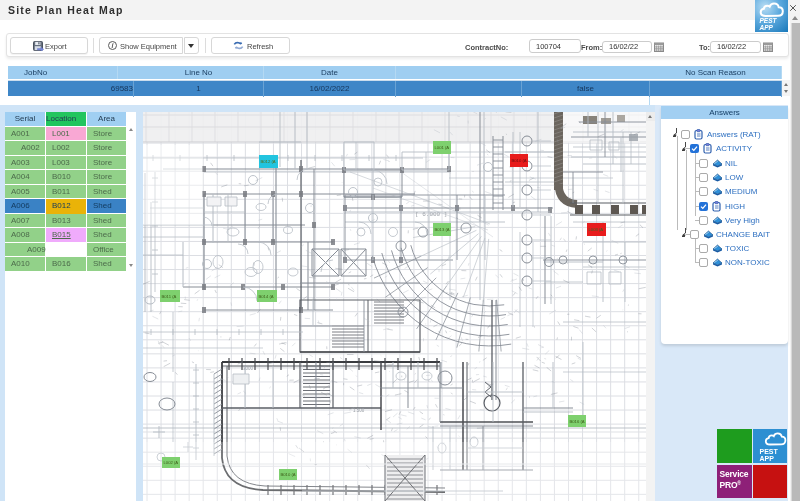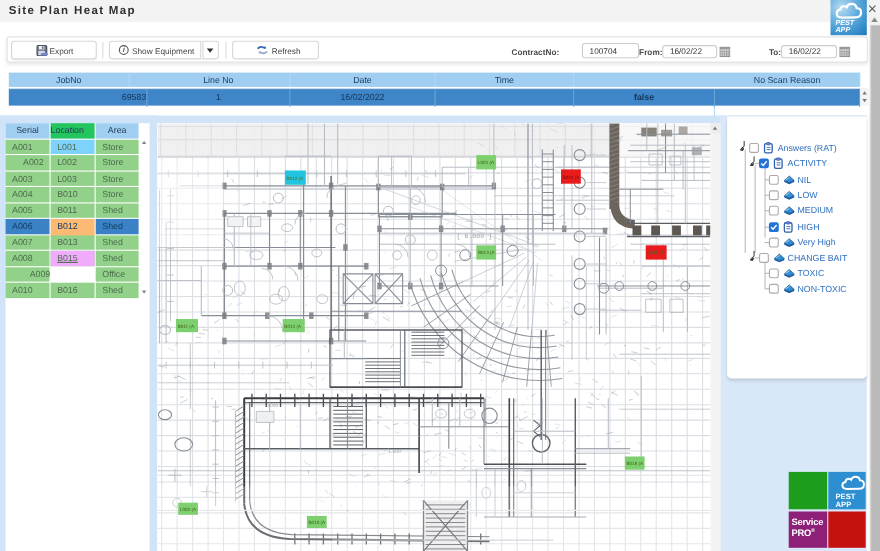--- a/index.html
+++ b/index.html
@@ -73,33 +73,32 @@
 
   <div class="abs" style="left:699px;top:43px;font-size:7.5px;font-weight:bold;color:#4a4a4a;">To:</div>
   <div class="abs" style="left:710px;top:41px;width:51px;height:12px;background:#fff;border:1px solid #ccc;border-radius:3px;font-size:7.5px;color:#333;line-height:10.5px;padding-left:6px;">16/02/22</div>
   <svg class="abs" style="left:763px;top:42px;" width="10" height="10" viewBox="0 0 10 10">
     <rect x="0.5" y="1" width="9" height="8.5" fill="#e8e8e8" stroke="#8a8a8a"></rect>
     <rect x="0.5" y="1" width="9" height="2" fill="#9a9a9a"></rect>
     <path d="M2.5 3.5 v5.5 M4.5 3.5 v5.5 M6.5 3.5 v5.5 M8 3.5 v5.5 M1 4.8 h8 M1 6.4 h8 M1 8 h8" stroke="#9a9a9a" stroke-width="0.7"></path>
   </svg>
 
   <div id="jobshead" class="abs" style="left:8px;top:66px;width:774px;height:13px;background:#9fcef1;">
-      <div class="abs" style="left: 0px; top: 0px; width: 110px; height: 13px; font-size: 8px; color: rgb(28, 63, 99); text-align: center; line-height: 13px; border-right: 1px solid rgb(180, 217, 243);">JobNo</div>
+      <div class="abs" style="left: 0px; top: 0px; width: 110px; height: 13px; font-size: 8px; color: rgb(28, 63, 99); text-align: left; line-height: 13px; border-right: 1px solid rgb(180, 217, 243); padding-left: 16px;">JobNo</div>
       <div class="abs" style="left: 126px; top: 0px; width: 130px; height: 13px; font-size: 8px; color: rgb(28, 63, 99); text-align: center; line-height: 13px; border-right: 1px solid rgb(180, 217, 243);">Line No</div>
       <div class="abs" style="left: 256px; top: 0px; width: 132px; height: 13px; font-size: 8px; color: rgb(28, 63, 99); text-align: center; line-height: 13px; border-right: 1px solid rgb(180, 217, 243);">Date</div>
-      <div class="abs" style="left: 388px; top: 0px; width: 126px; height: 13px; font-size: 8px; color: rgb(28, 63, 99); text-align: center; line-height: 13px; border-right: 1px solid rgb(180, 217, 243);">Time</div>
       <div class="abs" style="left: 514px; top: 15px; width: 128px; height: 30px; font-size: 8px; color: rgb(28, 63, 99); text-align: center; line-height: 13px; border-right: 1px solid rgb(180, 217, 243);">Scan</div>
       <div class="abs" style="left: 642px; top: 0px; width: 132px; height: 13px; font-size: 8px; color: rgb(28, 63, 99); text-align: center; line-height: 13px; border-right: 1px solid rgb(180, 217, 243);">No Scan Reason</div>
     </div>
   <div id="jobsrow" class="abs" style="left:8px;top:80px;width:774px;height:16px;background:#3e86c7;border-top:1px solid #c9dced;">
       <div class="abs" style="left: 0px; top: 0px; width: 126px; height: 16px; font-size: 8px; color: rgb(22, 53, 90); text-align: right; line-height: 15px; border-right: 1px solid rgb(106, 163, 212);">69583</div>
       <div class="abs" style="left: 126px; top: 0px; width: 130px; height: 16px; font-size: 8px; color: rgb(22, 53, 90); text-align: center; line-height: 15px; border-right: 1px solid rgb(106, 163, 212);">1</div>
       <div class="abs" style="left: 256px; top: 0px; width: 132px; height: 16px; font-size: 8px; color: rgb(22, 53, 90); text-align: center; line-height: 15px; border-right: 1px solid rgb(106, 163, 212);">16/02/2022</div>
       <div class="abs" style="left: 388px; top: 0px; width: 126px; height: 16px; font-size: 8px; color: rgb(22, 53, 90); text-align: center; line-height: 15px; border-right: 1px solid rgb(106, 163, 212);"></div>
-      <div class="abs" style="left: 514px; top: 0px; width: 128px; height: 16px; font-size: 8px; color: rgb(22, 53, 90); text-align: center; line-height: 15px; border-right: 1px solid rgb(106, 163, 212); font-weight: bold;">false</div>
+      <div class="abs" style="left: 514px; top: 0px; width: 128px; height: 16px; font-size: 8px; color: rgb(22, 53, 90); text-align: center; line-height: 15px; border-right: 1px solid rgb(106, 163, 212);">false</div>
       <div class="abs" style="left: 642px; top: 0px; width: 132px; height: 16px; font-size: 8px; color: rgb(22, 53, 90); text-align: center; line-height: 15px; border-right: 1px solid rgb(106, 163, 212);"></div>
     </div>
 
   <div class="abs" style="left:782px;top:80px;width:9px;height:16px;background:#f4f4f4;"></div>
   <div class="abs" style="left:784px;top:83px;width:0;height:0;border-left:2.5px solid transparent;border-right:2.5px solid transparent;border-bottom:3px solid #777;"></div>
   <div class="abs" style="left:784px;top:90px;width:0;height:0;border-left:2.5px solid transparent;border-right:2.5px solid transparent;border-top:3px solid #777;"></div>
 
   <div class="abs" style="left:0;top:105px;width:788px;height:7px;background:#cfe4f7;"></div>
 
   <div class="abs" style="left:0;top:105px;width:143px;height:396px;background:#cfe4f7;"></div>
@@ -1139,53 +1138,54 @@
         <text x="137.5" y="364.3" font-size="4.2" fill="#3c5c18">B010 (A</text>
       </svg>
   </div>
 
   <div class="abs" style="left:646px;top:112px;width:9px;height:389px;background:#f3f3f3;"></div>
   <div class="abs" style="left:646px;top:112px;width:9px;height:9px;background:#ececec;"></div>
   <div class="abs" style="left:648px;top:115px;width:0;height:0;border-left:2.5px solid transparent;border-right:2.5px solid transparent;border-bottom:3px solid #777;"></div>
 
   <div class="abs" style="left:655px;top:105px;width:133px;height:396px;background:#d9e8f8;"></div>
   <div class="abs" style="left:661px;top:106px;width:127px;height:238px;background:#fff;border-radius:0 0 4px 4px;box-shadow:0 2px 3px rgba(0,0,0,0.12);"></div>
+  <div class="abs" style="left:661px;top:106px;width:127px;height:13px;background:#a2cff2;font-size:8px;color:#163f66;text-align:center;line-height:13px;">Answers</div>
   <div id="tree"></div>
 
   <div class="abs" style="left:717px;top:429px;width:34.5px;height:34px;background:#1e9c1e;"></div>
   <div class="abs" style="left:752.5px;top:429px;width:34.5px;height:34px;background:#2d8fd2;"></div>
   <svg class="abs" style="left:752.5px;top:429px;" width="34.5" height="34" viewBox="0 0 34.5 34">
     <path d="M17 15.5 q-4.2 0 -4.2 -3.3 q0-2.8 2.8-3.1 q0.3-2.8 3.1-2.8 q1.3 0 2.1 0.8 q1-2.7 3.9-2.7 q3.5 0 4.1 3.3 q3.6 0.1 3.6 3.5 q0 4.1-4.3 4.1 z" fill="none" stroke="#fff" stroke-width="1.8"></path>
     <text x="6.5" y="24.5" fill="#fff" font-size="7" font-weight="bold" font-family="Liberation Sans">PEST</text>
     <text x="6.5" y="31.5" fill="#fff" font-size="7" font-weight="bold" font-family="Liberation Sans">APP</text>
   </svg>
   <div class="abs" style="left:717px;top:464.5px;width:34.5px;height:33px;background:#8e2078;"></div>
   <div class="abs" style="left:719.5px;top:470px;font-size:8.5px;font-weight:bold;color:#fff;line-height:9px;letter-spacing:-0.2px;">Service<br>PRO<span style="font-size:5px;vertical-align:3px;">®</span></div>
   <div class="abs" style="left:752.5px;top:464.5px;width:34.5px;height:33px;background:#c61111;"></div>
 
 <div class="abs" style="left:5px;top:112px;width:40px;height:14px;background:#a0cff2;font-size:8px;color:#233c52;text-align:center;line-height:14px;">Serial</div>
     <div class="abs" style="left:46px;top:112px;width:40px;height:14px;background:#22c55e;font-size:8px;color:#233c52;text-align:left;line-height:14px;">Location</div>
     <div class="abs" style="left:87px;top:112px;width:39px;height:14px;background:#a0cff2;font-size:8px;color:#233c52;text-align:center;line-height:14px;">Area</div>
     <div class="abs" style="left:5px;top:126.5px;width:40px;height:13.5px;background:#92d189;font-size:8px;color:#4c6b4b;line-height:13.5px;padding-left:6px;">A001</div>
-    <div class="abs" style="left:46px;top:126.5px;width:40px;height:13.5px;background:#7dd3fc;font-size:8px;color:#4c6b4b;line-height:13.5px;padding-left:6px;">L001</div>
+    <div class="abs" style="left:46px;top:126.5px;width:40px;height:13.5px;background:#f9a8d4;font-size:8px;color:#4c6b4b;line-height:13.5px;padding-left:6px;">L001</div>
     <div class="abs" style="left:87px;top:126.5px;width:39px;height:13.5px;background:#92d189;font-size:8px;color:#4c6b4b;line-height:13.5px;padding-left:6px;">Store</div>
     <div class="abs" style="left:5px;top:141px;width:40px;height:13.5px;background:#92d189;font-size:8px;color:#4c6b4b;line-height:13.5px;padding-left:16px;">A002</div>
     <div class="abs" style="left:46px;top:141px;width:40px;height:13.5px;background:#92d189;font-size:8px;color:#4c6b4b;line-height:13.5px;padding-left:6px;">L002</div>
     <div class="abs" style="left:87px;top:141px;width:39px;height:13.5px;background:#92d189;font-size:8px;color:#4c6b4b;line-height:13.5px;padding-left:6px;">Store</div>
     <div class="abs" style="left:5px;top:155.5px;width:40px;height:13.5px;background:#92d189;font-size:8px;color:#4c6b4b;line-height:13.5px;padding-left:6px;">A003</div>
     <div class="abs" style="left:46px;top:155.5px;width:40px;height:13.5px;background:#92d189;font-size:8px;color:#4c6b4b;line-height:13.5px;padding-left:6px;">L003</div>
     <div class="abs" style="left:87px;top:155.5px;width:39px;height:13.5px;background:#92d189;font-size:8px;color:#4c6b4b;line-height:13.5px;padding-left:6px;">Store</div>
     <div class="abs" style="left:5px;top:170px;width:40px;height:13.5px;background:#92d189;font-size:8px;color:#4c6b4b;line-height:13.5px;padding-left:6px;">A004</div>
     <div class="abs" style="left:46px;top:170px;width:40px;height:13.5px;background:#92d189;font-size:8px;color:#4c6b4b;line-height:13.5px;padding-left:6px;">B010</div>
     <div class="abs" style="left:87px;top:170px;width:39px;height:13.5px;background:#92d189;font-size:8px;color:#4c6b4b;line-height:13.5px;padding-left:6px;">Store</div>
     <div class="abs" style="left:5px;top:184.5px;width:40px;height:13.5px;background:#92d189;font-size:8px;color:#4c6b4b;line-height:13.5px;padding-left:6px;">A005</div>
     <div class="abs" style="left:46px;top:184.5px;width:40px;height:13.5px;background:#92d189;font-size:8px;color:#4c6b4b;line-height:13.5px;padding-left:6px;">B011</div>
     <div class="abs" style="left:87px;top:184.5px;width:39px;height:13.5px;background:#92d189;font-size:8px;color:#4c6b4b;line-height:13.5px;padding-left:6px;">Shed</div>
     <div class="abs" style="left:5px;top:199px;width:40px;height:13.5px;background:#3a82c5;font-size:8px;color:#123a5e;line-height:13.5px;padding-left:6px;">A006</div>
-    <div class="abs" style="left:46px;top:199px;width:40px;height:16px;background:#fdba74;font-size:8px;color:#123a5e;line-height:13.5px;padding-left:6px;">B012</div>
+    <div class="abs" style="left:46px;top:199px;width:40px;height:16px;background:#eab308;font-size:8px;color:#123a5e;line-height:13.5px;padding-left:6px;">B012</div>
     <div class="abs" style="left:87px;top:199px;width:39px;height:13.5px;background:#3a82c5;font-size:8px;color:#123a5e;line-height:13.5px;padding-left:6px;">Shed</div>
     <div class="abs" style="left:5px;top:213.5px;width:40px;height:13.5px;background:#92d189;font-size:8px;color:#4c6b4b;line-height:13.5px;padding-left:6px;">A007</div>
     <div class="abs" style="left:46px;top:213.5px;width:40px;height:13.5px;background:#92d189;font-size:8px;color:#4c6b4b;line-height:13.5px;padding-left:6px;">B013</div>
     <div class="abs" style="left:87px;top:213.5px;width:39px;height:13.5px;background:#92d189;font-size:8px;color:#4c6b4b;line-height:13.5px;padding-left:6px;">Shed</div>
     <div class="abs" style="left:5px;top:228px;width:40px;height:13.5px;background:#92d189;font-size:8px;color:#4c6b4b;line-height:13.5px;padding-left:6px;">A008</div>
     <div class="abs" style="left:46px;top:228px;width:40px;height:13.5px;background:#92d189;font-size:8px;color:#4c6b4b;line-height:13.5px;padding-left:6px;">B014</div>
     <div class="abs" style="left:87px;top:228px;width:39px;height:13.5px;background:#92d189;font-size:8px;color:#4c6b4b;line-height:13.5px;padding-left:6px;">Shed</div>
     <div class="abs" style="left:5px;top:242.5px;width:40px;height:13.5px;background:#92d189;font-size:8px;color:#4c6b4b;line-height:13.5px;padding-left:22px;">A009</div>
     <div class="abs" style="left:46px;top:228px;width:40px;height:13.5px;background:#f0abfc;font-size:8px;color:#4c6b4b;line-height:13.5px;padding-left:6px;text-decoration:underline;">B015</div>
     <div class="abs" style="left:87px;top:242.5px;width:39px;height:13.5px;background:#92d189;font-size:8px;color:#4c6b4b;line-height:13.5px;padding-left:6px;">Office</div>

